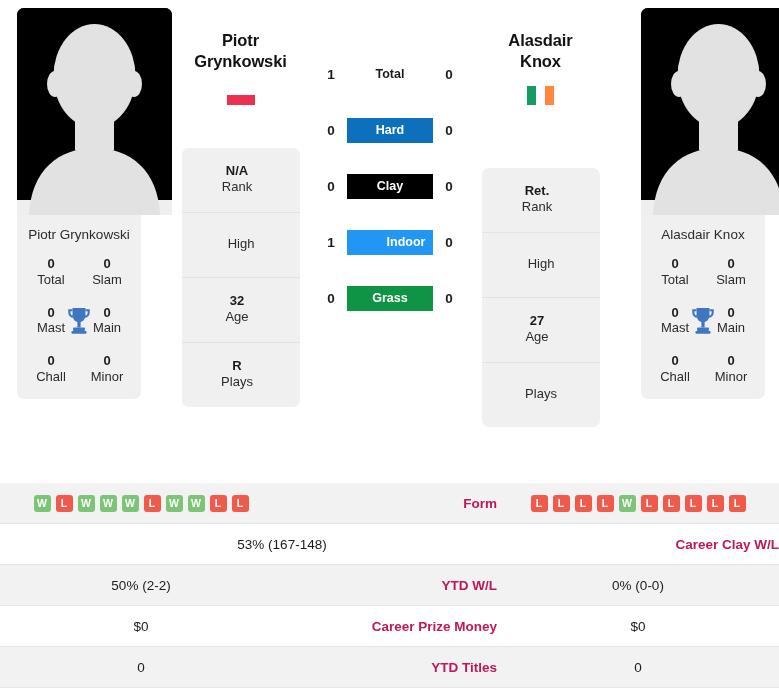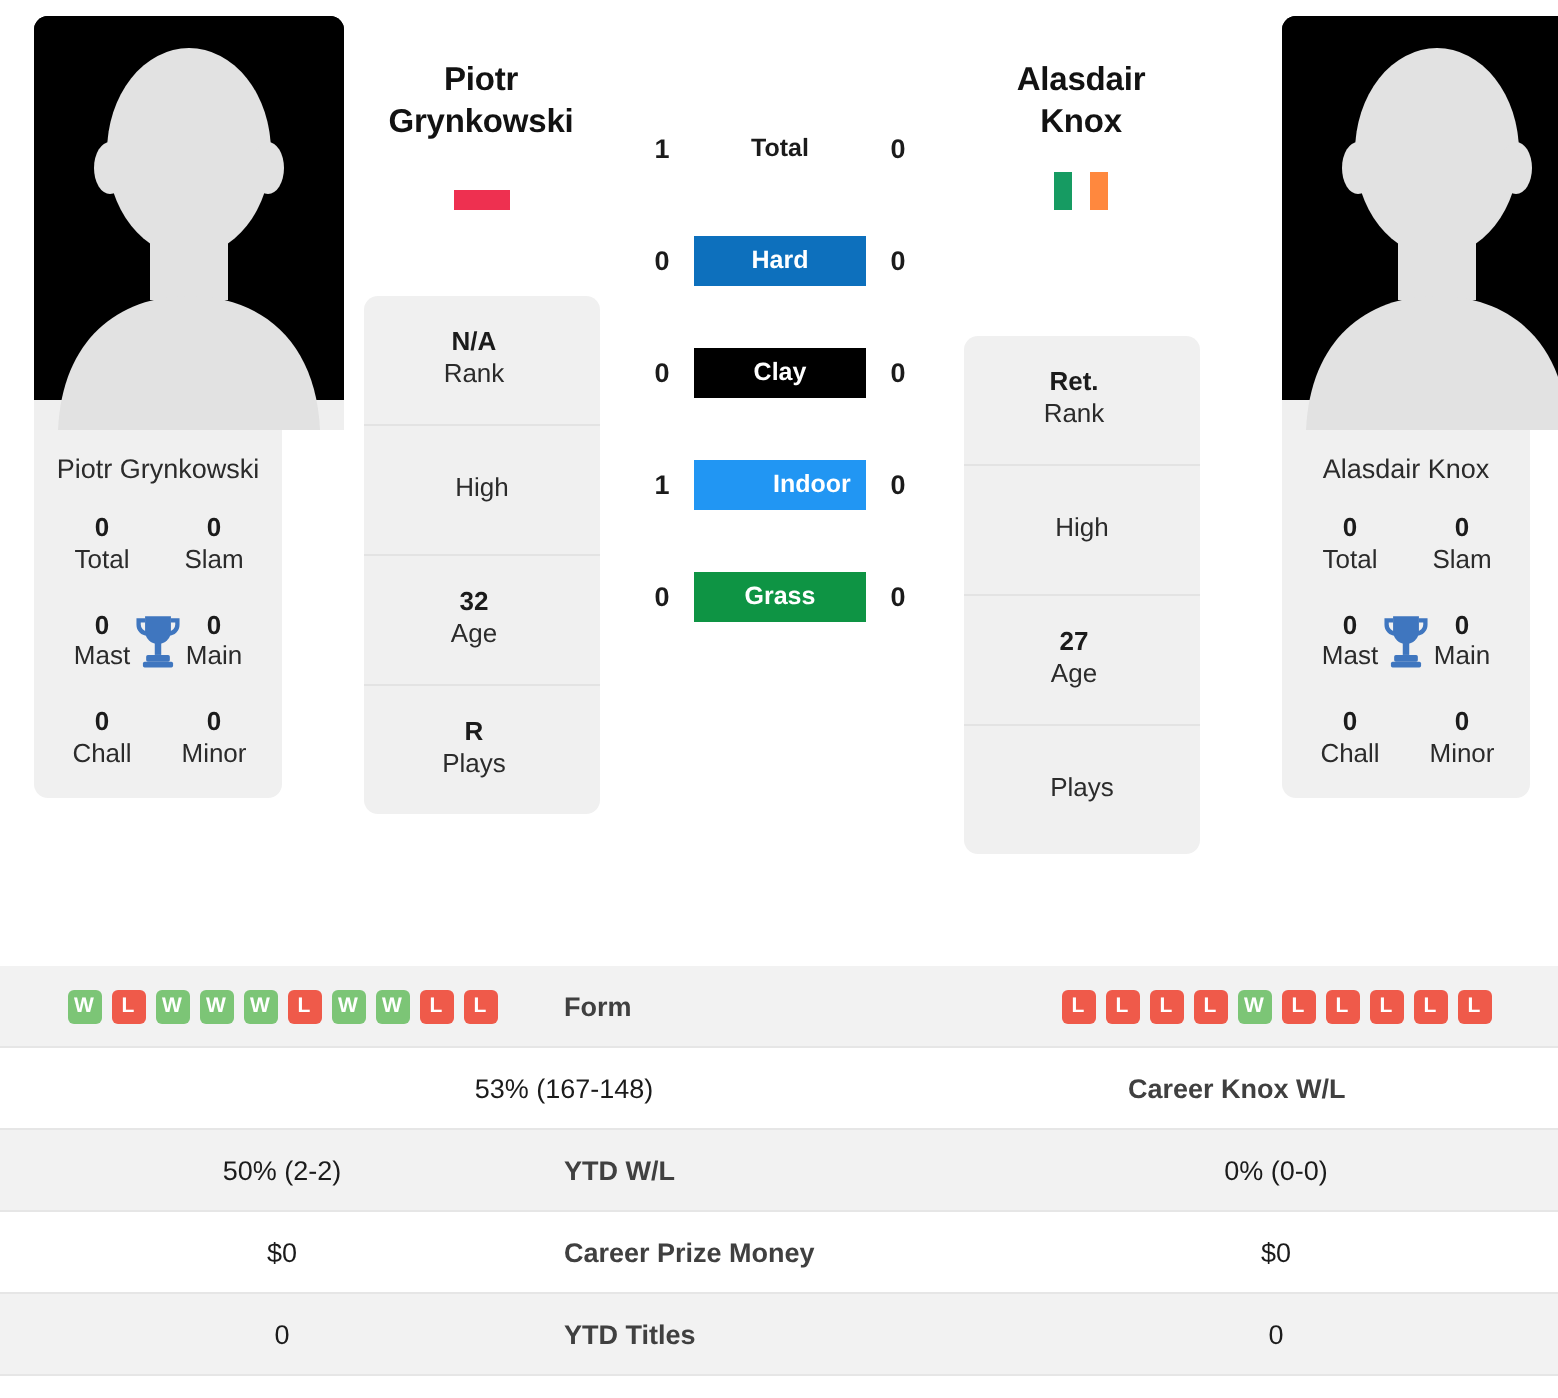--- a/index.html
+++ b/index.html
@@ -184,24 +184,24 @@
   }
   .st-row.alt { background: #f2f2f2; }
   .st-left, .st-right {
     flex: 1 1 0;
     text-align: center;
     font-size: 13.5px;
     color: #1b1b1b;
   }
   .st-mid {
     width: 215px;
-    text-align: left;
+    text-align: right;
     font-size: 13.5px;
     font-weight: bold;
-    color: #404040;
+    color: #be185d;
   }
   .form-badges {
     display: flex;
     justify-content: center;
     gap: 5px;
   }
   .badge {
     width: 17px;
     height: 17px;
     border-radius: 3px;
@@ -438,21 +438,21 @@
             <div class="badge l">L</div>
             <div class="badge l">L</div>
             <div class="badge l">L</div>
             <div class="badge l">L</div>
             <div class="badge l">L</div>
           </div>
         </div>
       </div>
       <div class="st-row">
         <div class="st-left">53% (167-148)</div>
-        <div class="st-mid">Career Knox W/L</div>
+        <div class="st-mid">Career Clay W/L</div>
       </div>
       <div class="st-row alt">
         <div class="st-left">50% (2-2)</div>
         <div class="st-mid">YTD W/L</div>
         <div class="st-right">0% (0-0)</div>
       </div>
       <div class="st-row">
         <div class="st-left">$0</div>
         <div class="st-mid">Career Prize Money</div>
         <div class="st-right">$0</div>

